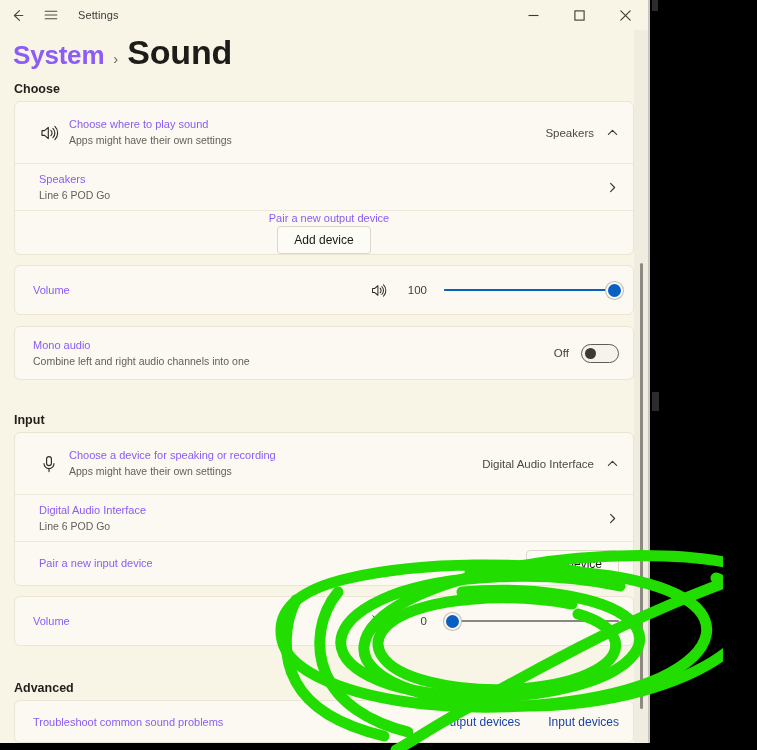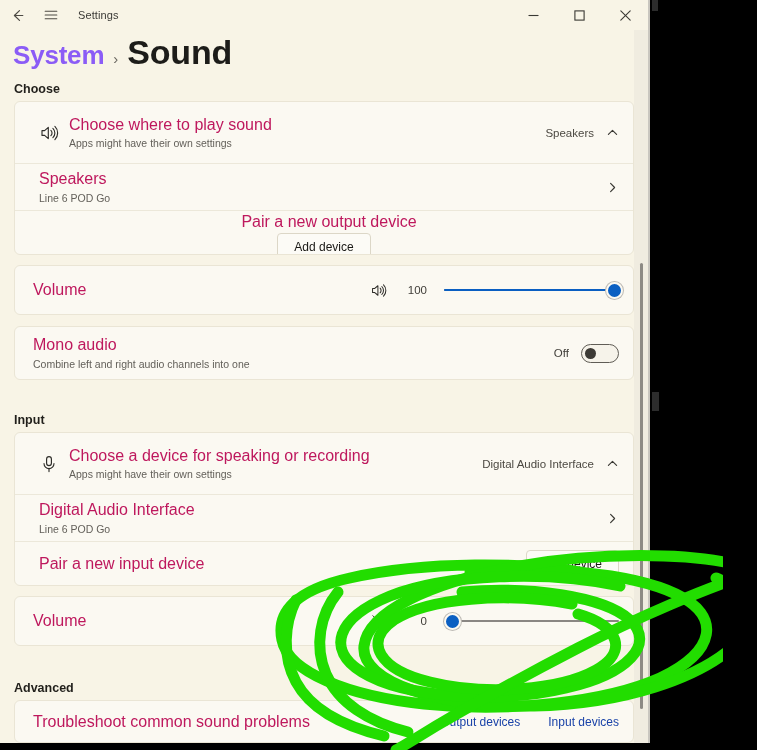--- a/index.html
+++ b/index.html
@@ -35,21 +35,21 @@
   .section-title{position:absolute;left:14px;font-size:12.5px;font-weight:700;color:#211f1b;}
 
   
   .card{position:absolute;left:14px;width:620px;background:#fbf9f2;
         border:1px solid #eae5d5;border-radius:6px;box-sizing:border-box;overflow:hidden;}
   .row{position:relative;box-sizing:border-box;display:flex;align-items:center;
        padding:0 14px;}
   .row + .row{border-top:1px solid #ece8da;}
   .row-ic{width:40px;flex:0 0 40px;display:flex;align-items:center;justify-content:center;color:#2e2d29;}
   .row-tx{flex:1 1 auto;min-width:0;}
-  .row-t{font-size:16px;color:#be185d;line-height:1.35;}
+  .row-t{font-size:11px;color:#8b5cf6;line-height:1.35;}
   .row-t.ind{padding-left:10px;}
   .row-s{font-size:10.5px;color:#63605a;line-height:1.4;margin-top:1px;}
   .row-s.ind{padding-left:10px;}
   .row-right{display:flex;align-items:center;gap:12px;flex:0 0 auto;}
   .val{font-size:11.5px;color:#4c4942;}
   .chev{color:#3a3934;display:flex;align-items:center;}
 
   
   .btn{font-family:inherit;font-size:12px;color:#191815;background:#fcfbf6;
        border:1px solid #dcd7c7;border-radius:4px;padding:6px 16px;cursor:default;

